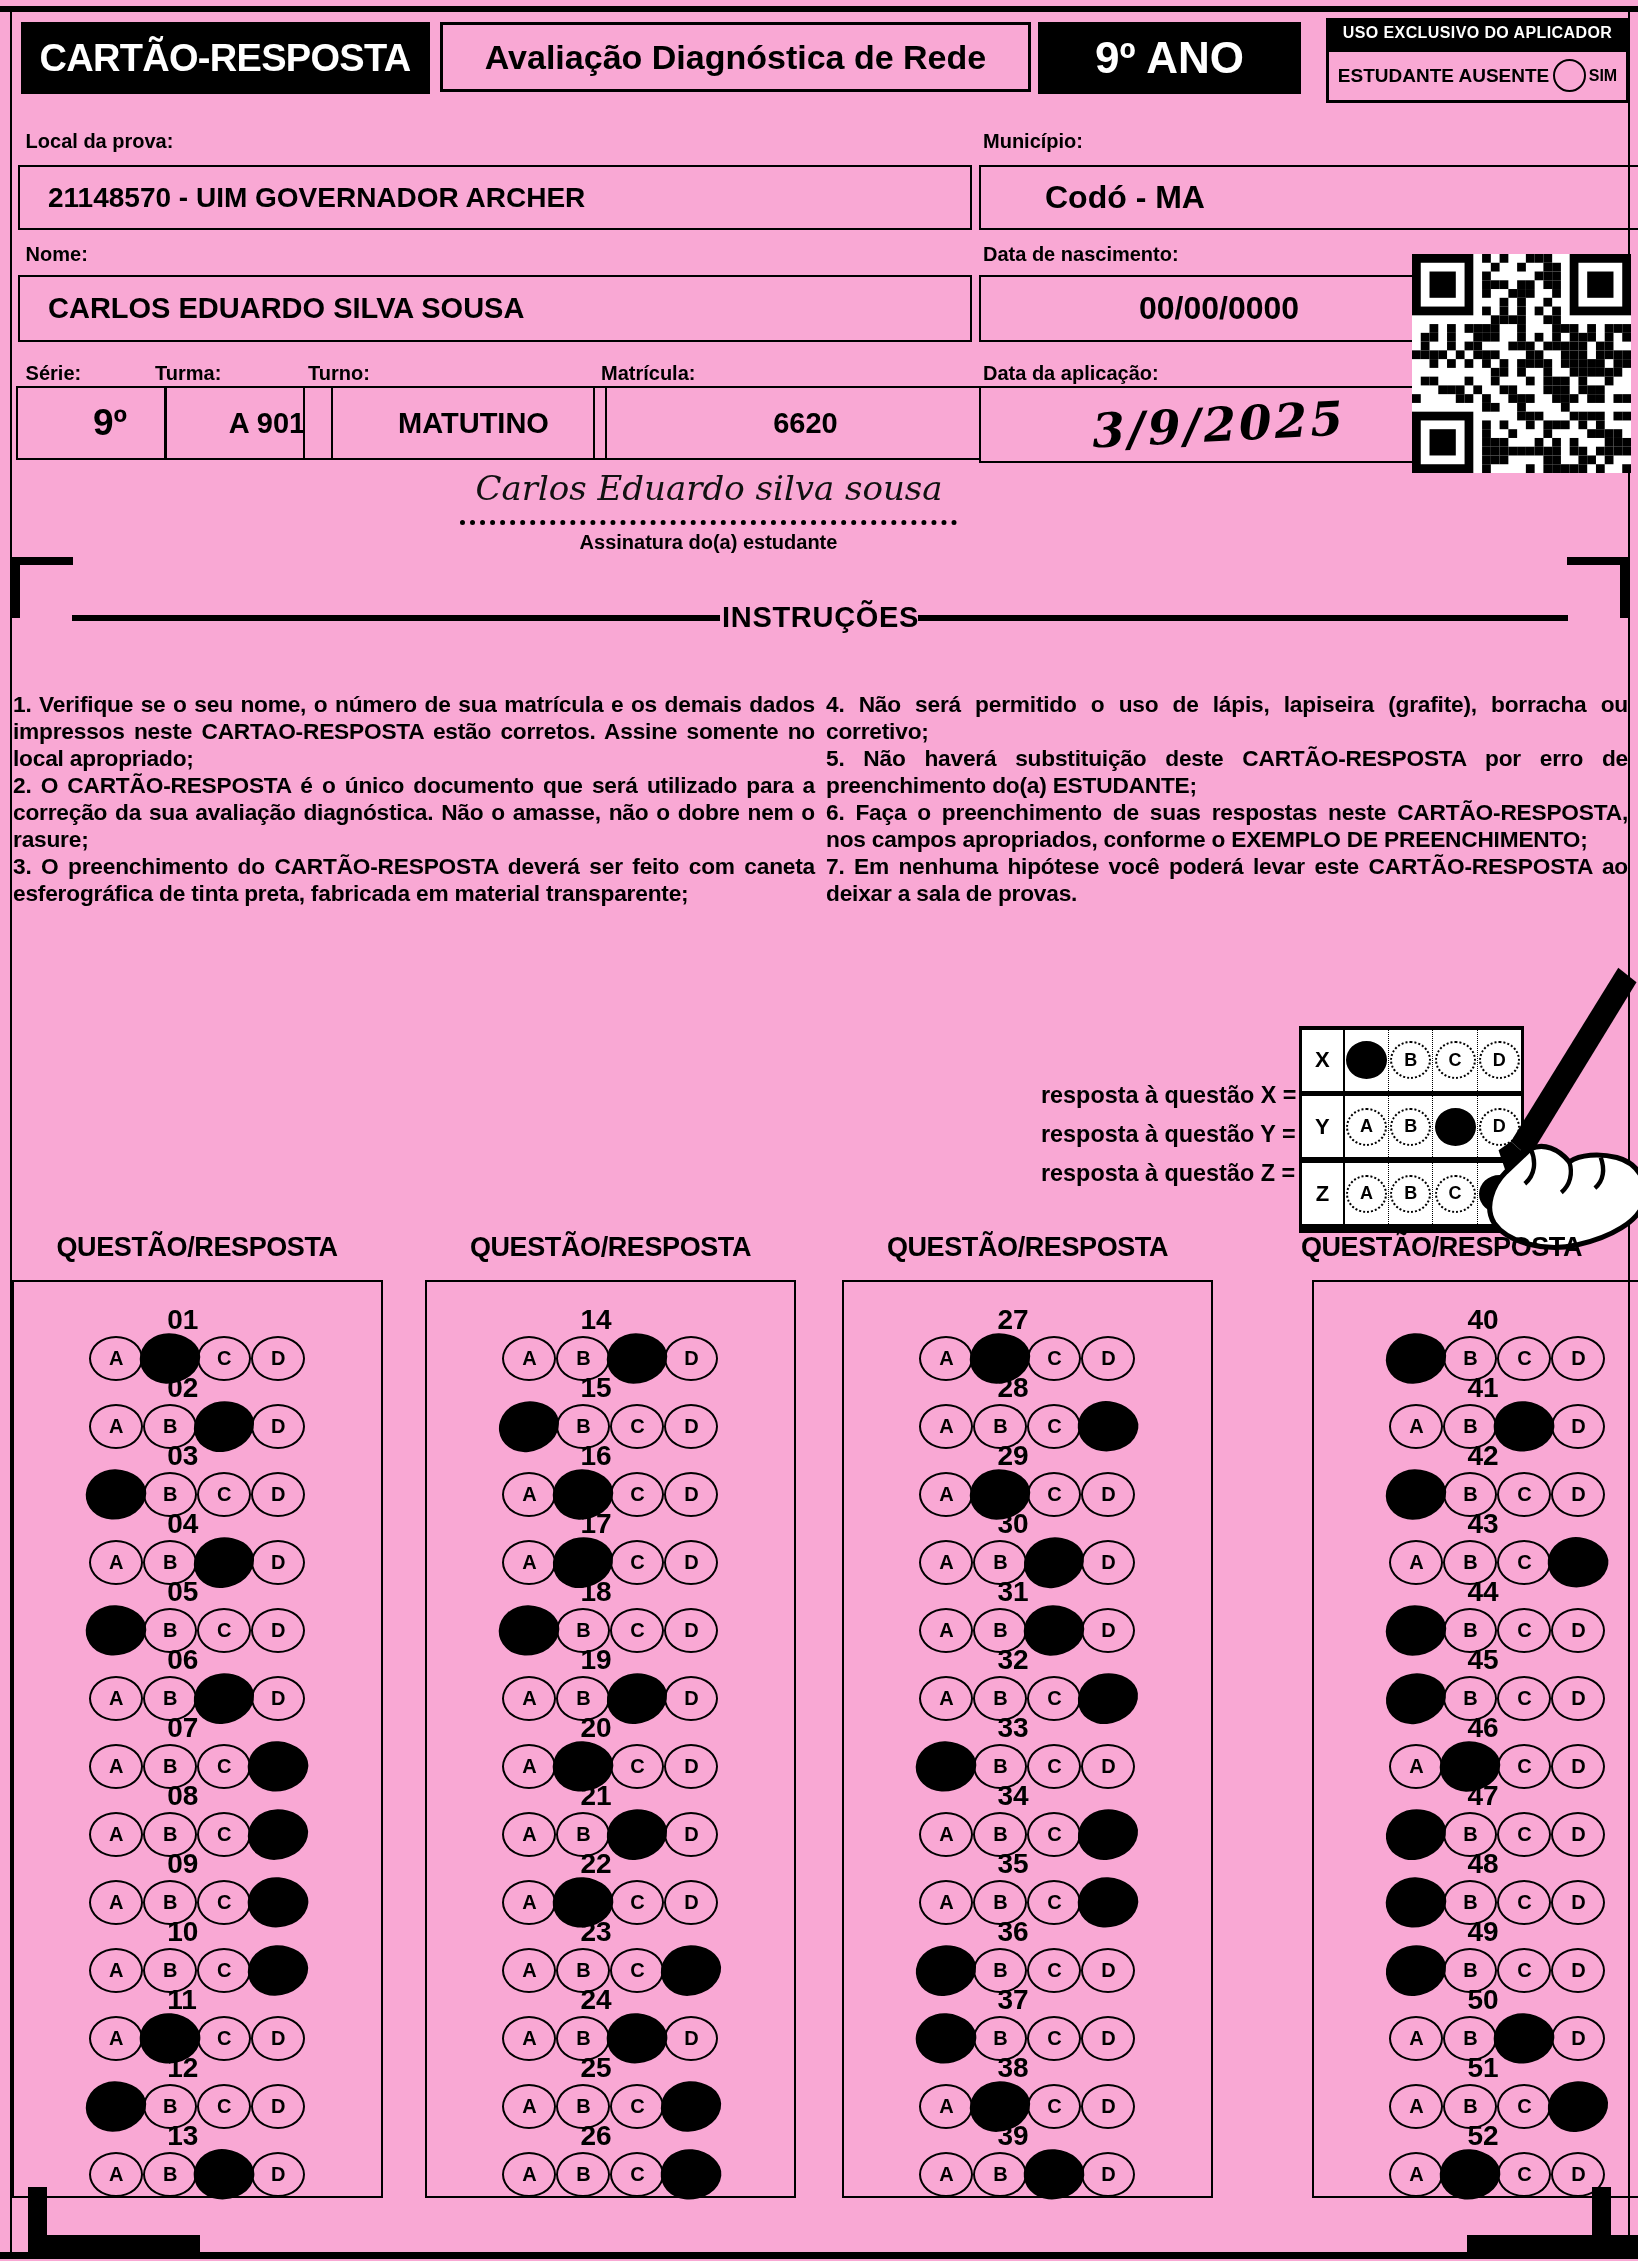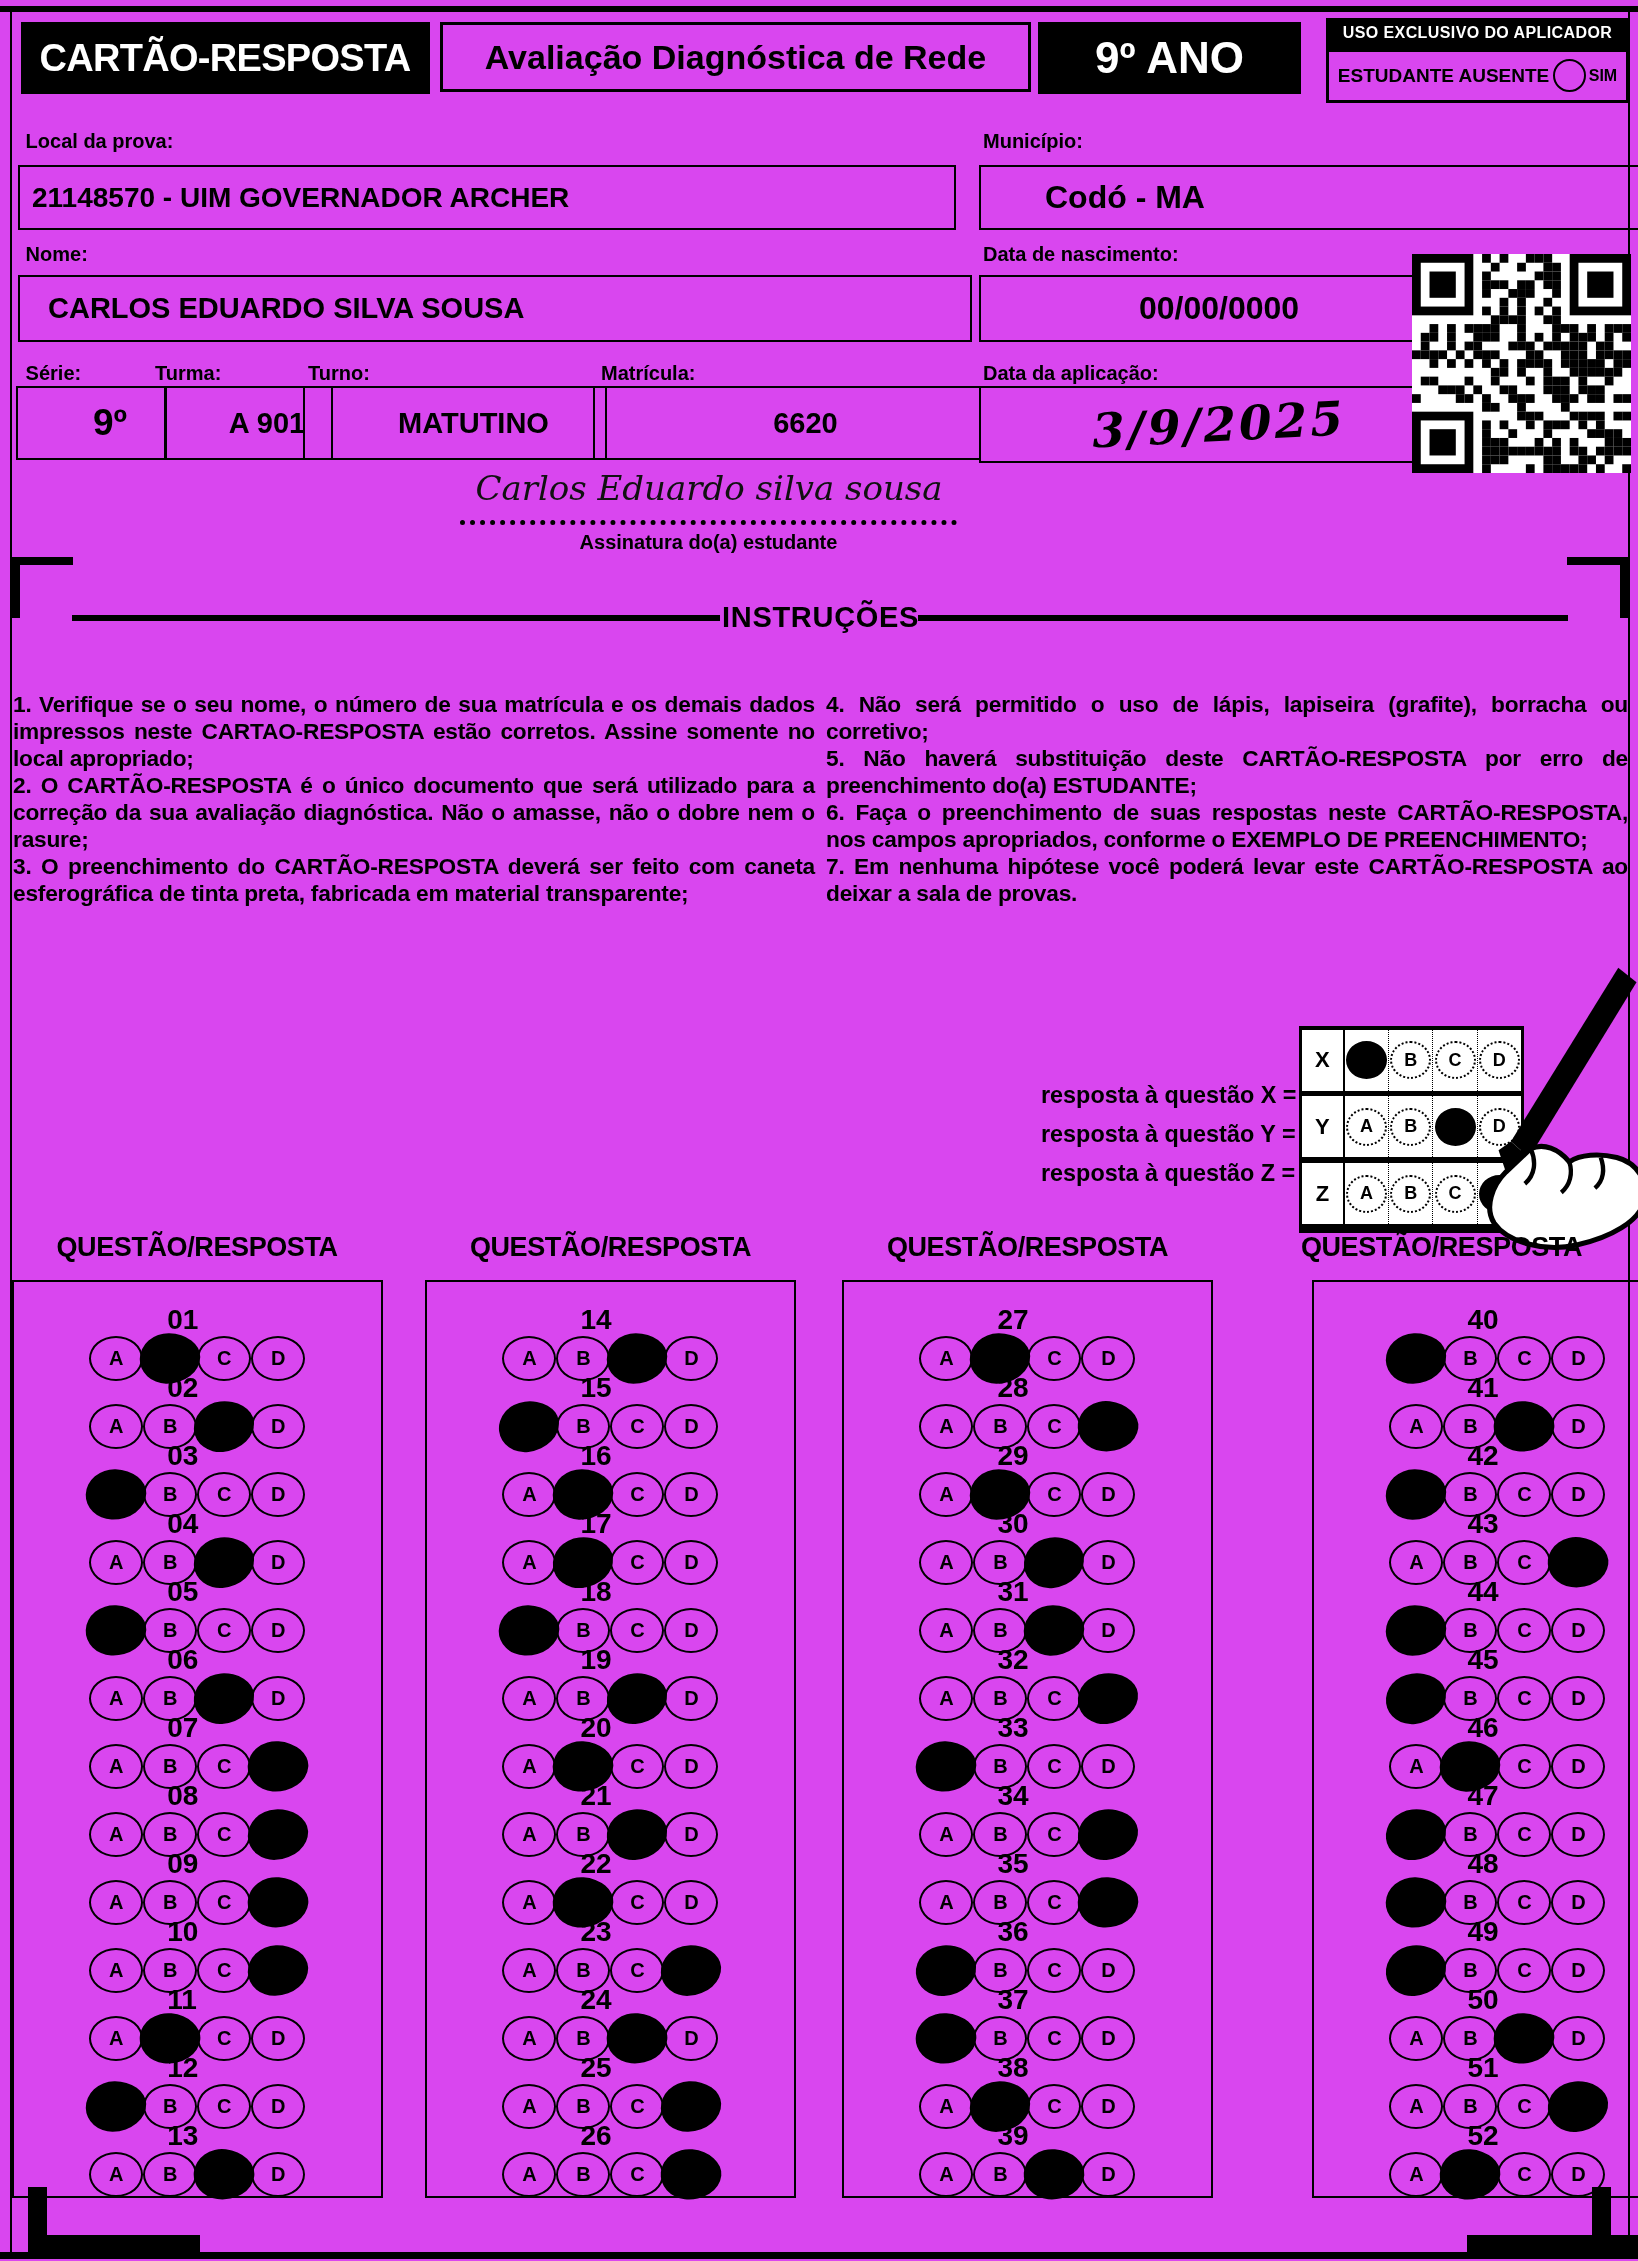--- a/index.html
+++ b/index.html
@@ -1,16 +1,16 @@
 <!DOCTYPE html>
 <html style="font-size:11.7px"><head>
 <meta charset="utf-8">
 <style>
   html,body{margin:0;padding:0;background:#e8e8e8;}
-  #page{position:relative;width:1639px;height:2261px;background:#d946ef;
+  #page{position:relative;width:1639px;height:2261px;background:#f9a8d4;
         font-family:"Liberation Sans",sans-serif;color:#000;overflow:hidden;}
   .abs{position:absolute;}
   .bar{background:#000;}
   .center{display:flex;align-items:center;justify-content:center;}
 
   
   .h-card{left:20.5px;top:22px;width:409px;height:72px;background:#000;color:#fff;
           font-size:38px;font-weight:bold;letter-spacing:-0.7px;}
   .h-exam{left:440px;top:22px;width:585px;height:64px;border:3.7px solid #000;
           font-size:34px;font-weight:bold;}
@@ -81,21 +81,21 @@
   <div class="abs h-uso">
     <div class="h-uso-bar">USO EXCLUSIVO DO APLICADOR</div>
     <div class="h-uso-box">
       <span class="lab">ESTUDANTE AUSENTE</span>
       <span class="circ"></span>
       <span class="sim">SIM</span>
     </div>
   </div>
 
   <div class="abs flabel" style="left:25.6px;top:130px;">Local da prova:</div>
-  <div class="abs fbox" style="left:18px;top:165px;width:922px;height:61px;padding-left:12px;font-size:28px;">21148570 - UIM GOVERNADOR ARCHER</div>
+  <div class="abs fbox" style="left:18px;top:165px;width:922px;height:61px;padding-left:28px;font-size:28px;">21148570 - UIM GOVERNADOR ARCHER</div>
 
   <div class="abs flabel" style="left:25.6px;top:243px;">Nome:</div>
   <div class="abs fbox" style="left:18px;top:275px;width:922px;height:63px;padding-left:28px;font-size:29px;">CARLOS EDUARDO SILVA SOUSA</div>
 
   <div class="abs flabel" style="left:25.6px;top:362px;">Série:</div>
   <div class="abs fbox center" style="left:16px;top:386px;width:110px;height:70px;font-size:37px;">9º</div>
 
   <div class="abs flabel" style="left:155px;top:362px;">Turma:</div>
   <div class="abs fbox center" style="left:164px;top:386px;width:128px;height:70px;font-size:29px;">A 901</div>
 

